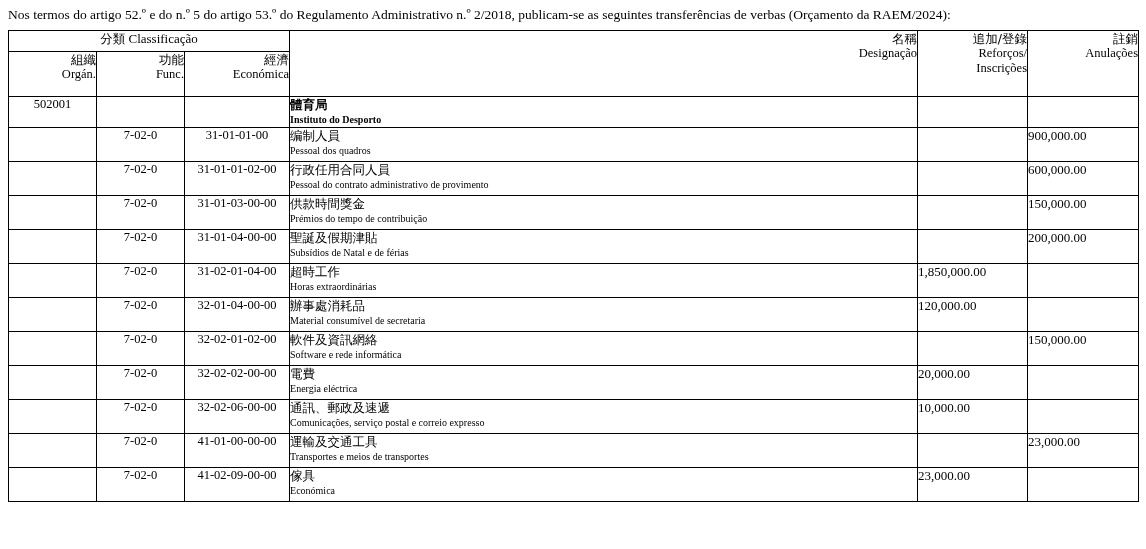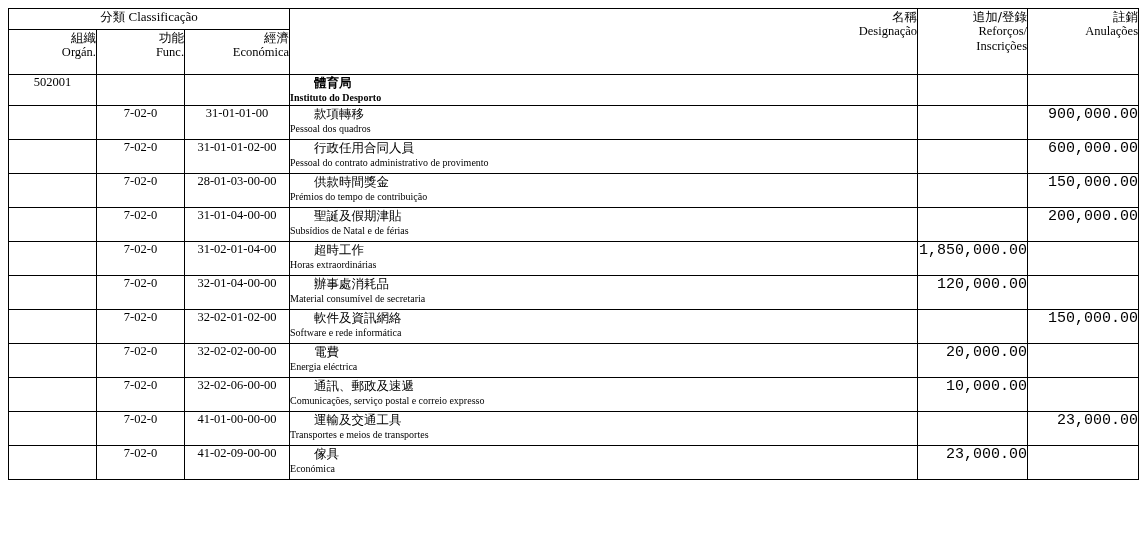--- a/index.html
+++ b/index.html
@@ -97,50 +97,49 @@
     padding-top: 0;
   }
   td.desig {
     padding: 4px 0 3px 6px;
   }
   td.desig .zh {
     display: block;
     font-family: "DejaVu Sans", "Liberation Sans", sans-serif;
     font-size: 12.5px;
     line-height: 15px;
-    margin-left: 24px;
   }
   td.desig .pt {
     display: block;
     font-family: "Liberation Serif", serif;
     font-size: 10px;
     line-height: 15px;
   }
   tr.entity td.desig .zh {
     font-weight: bold;
   }
   tr.entity td.desig .pt {
     font-weight: bold;
   }
   td.amount {
-    text-align: right;
-    font-size: 15px;
-    font-family: Liberation Mono, monospace;
+    font-size: 13px;
+    font-family: Liberation Serif, serif;
     padding: 9px 6px 0 0;
     white-space: nowrap;
   }
   tr.entity td.amount { padding-top: 4px; }
   tr.row { height: 34px; }
   tr.entity { height: 30px; }
 </style>
 </head>
 <body>
 
 <div class="page">
 
+  <div class="intro-line intro-pt">Nos termos do artigo 52.º e do n.º 5 do artigo 53.º do Regulamento Administrativo n.º 2/2018, publicam-se as seguintes transferências de verbas (Orçamento da RAEM/2024):</div>
 
   <table class="budget">
     <colgroup>
       <col class="col-org">
       <col class="col-func">
       <col class="col-econ">
       <col class="col-desig">
       <col class="col-add">
       <col class="col-cancel">
     </colgroup>
@@ -186,41 +185,41 @@
           <span class="pt">Instituto do Desporto</span>
         </td>
         <td class="amount"></td>
         <td class="amount"></td>
       </tr>
     <tr class="row">
           <td class="code org"></td>
           <td class="code">7-02-0</td>
           <td class="code">31-01-01-00</td>
           <td class="desig">
-            <span class="zh">款項轉移</span>
+            <span class="zh">编制人員</span>
             <span class="pt">Pessoal dos quadros</span>
           </td>
           <td class="amount"></td>
           <td class="amount">900,000.00</td>
         </tr>
         <tr class="row">
           <td class="code org"></td>
           <td class="code">7-02-0</td>
           <td class="code">31-01-01-02-00</td>
           <td class="desig">
             <span class="zh">行政任用合同人員</span>
             <span class="pt">Pessoal do contrato administrativo de provimento</span>
           </td>
           <td class="amount"></td>
           <td class="amount">600,000.00</td>
         </tr>
         <tr class="row">
           <td class="code org"></td>
           <td class="code">7-02-0</td>
-          <td class="code">28-01-03-00-00</td>
+          <td class="code">31-01-03-00-00</td>
           <td class="desig">
             <span class="zh">供款時間獎金</span>
             <span class="pt">Prémios do tempo de contribuição</span>
           </td>
           <td class="amount"></td>
           <td class="amount">150,000.00</td>
         </tr>
         <tr class="row">
           <td class="code org"></td>
           <td class="code">7-02-0</td>

